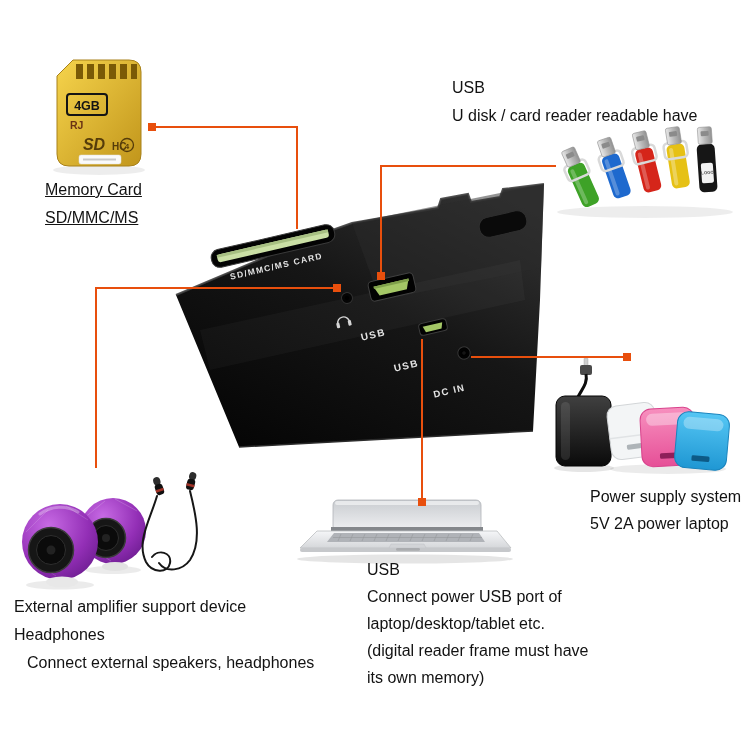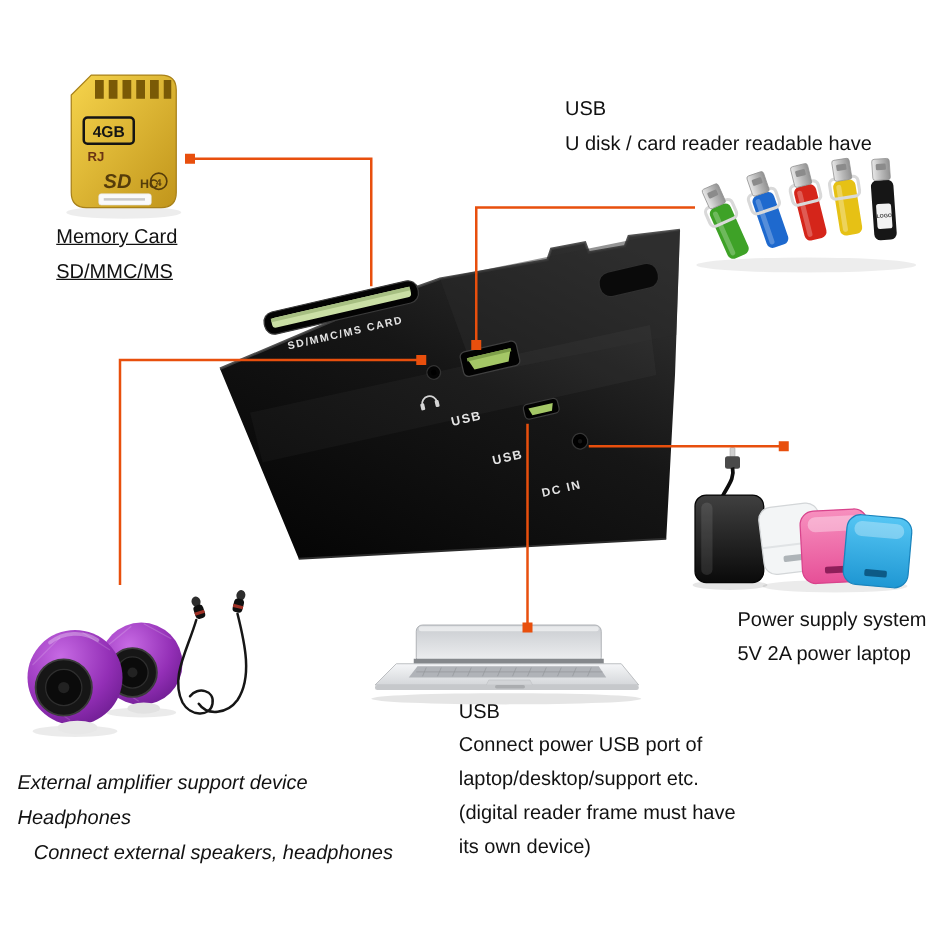--- a/index.html
+++ b/index.html
@@ -270,32 +270,32 @@
   <div class="caption" style="left:452px;top:74px;">
     <div>USB</div>
     <div>U disk / card reader readable have</div>
   </div>
 
   <div class="caption" style="left:45px;top:176px;text-decoration:underline;">
     <div>Memory Card</div>
     <div>SD/MMC/MS</div>
   </div>
 
-  <div class="caption" style="left:14px;top:613px;font-style:italic;">
+  <div class="caption" style="left:14px;top:593px;">
     <div>External amplifier support device</div>
     <div>Headphones</div>
     <div class="indent">Connect external speakers, headphones</div>
   </div>
 
   <div class="caption" style="left:367px;top:556px;line-height:27px;">
     <div>USB</div>
     <div>Connect power USB port of</div>
-    <div>laptop/desktop/support etc.</div>
+    <div>laptop/desktop/tablet etc.</div>
     <div>(digital reader frame must have</div>
-    <div>its own device)</div>
+    <div>its own memory)</div>
   </div>
 
   <div class="caption" style="left:546px;top:483px;line-height:27px;margin-left:44px;">
     <div>Power supply system</div>
     <div>5V 2A power laptop</div>
   </div>
 
 </div>
 
 </body></html>

